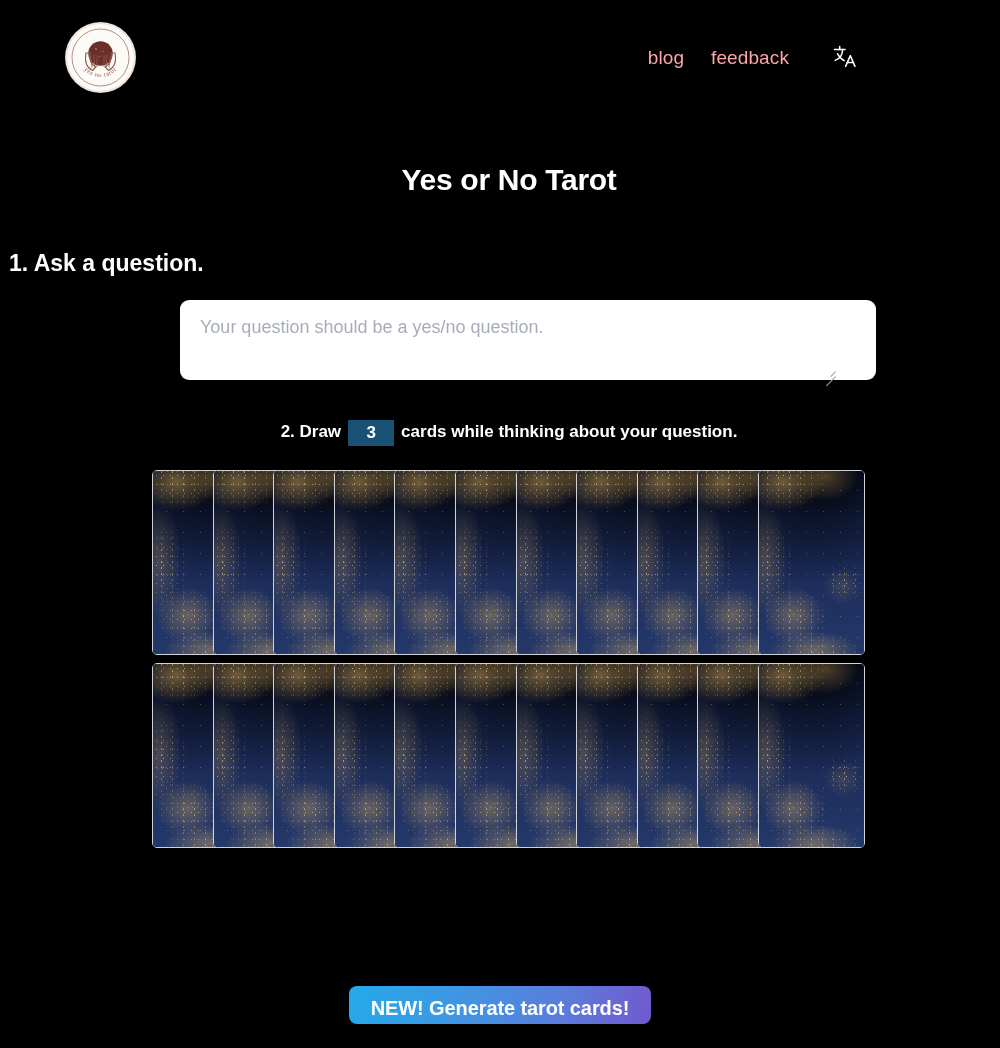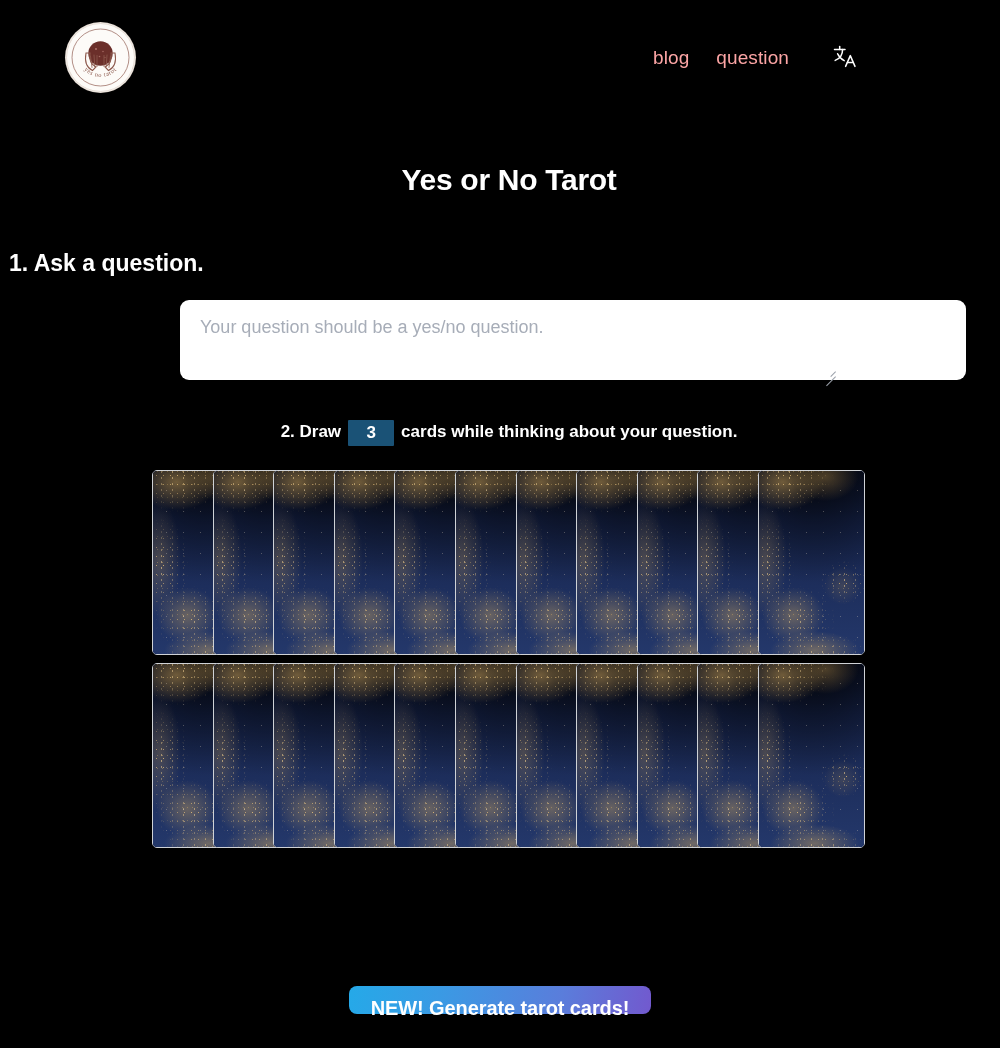--- a/index.html
+++ b/index.html
@@ -93,21 +93,21 @@
     line-height: 1.2;
   }
 
   .question-wrap {
     width: 658px;
     margin: 22px auto 0 auto;
   }
 
   .question-input {
     display: block;
-    width: 786px;
+    width: 696px;
     height: 80px;
     background: #ffffff;
     border: none;
     border-radius: 9px;
     padding: 17px 20px;
     font-family: "Liberation Sans", sans-serif;
     font-size: 18px;
     color: #222;
     resize: none;
     outline: none;
@@ -244,21 +244,21 @@
     width: 1000px;
     display: flex;
     justify-content: center;
   }
   .cta-btn {
     display: inline-block;
     border: none;
     outline: none;
     cursor: pointer;
     padding: 0 22px;
-    height: 28px;
+    height: 38px;
     line-height: 45px;
     border-radius: 8px;
     background: linear-gradient(100deg, #25a9e8 0%, #3a9ae4 30%, #5a7ddb 70%, #7259ce 100%);
     color: #ffffff;
     font-family: "Liberation Sans", sans-serif;
     font-size: 20px;
     font-weight: bold;
     letter-spacing: -0.1px;
     white-space: nowrap;
   }
@@ -283,21 +283,21 @@
       <path d="M44.5 33 L43 44.5 M41 32 L40.2 44 M38 32.5 L38 43.5" stroke="#8d5a4e" stroke-width="0.8" stroke-linecap="round" fill="none"></path>
       <path id="arcTxt" d="M16 44 A 22 22 0 0 0 53 44" fill="none"></path>
       <text font-family="Liberation Serif, serif" font-size="6.4" fill="#8d5a4e" letter-spacing="0.6">
         <textPath href="#arcTxt" startOffset="50%" text-anchor="middle">yes no tarot</textPath>
       </text>
     </svg>
   </div>
 
   <nav class="nav">
     <a class="nav-link" href="#">blog</a>
-    <a class="nav-link" href="#">question</a>
+    <a class="nav-link" href="#">feedback</a>
     <span class="lang-icon">
       <svg width="26" height="26" viewBox="0 0 26 26" xmlns="http://www.w3.org/2000/svg">
         <g stroke="#ffffff" stroke-width="1.5" fill="none" stroke-linecap="round">
           <path d="M2.5 5.5 H13"></path>
           <path d="M7.7 2.4 V5.5"></path>
           <path d="M10.6 5.5 C10.6 11.2 7.4 14.8 3.2 16.4"></path>
           <path d="M5.6 9.8 C7.2 13.4 9.6 15.4 12.2 16.6"></path>
         </g>
         <g stroke="#ffffff" stroke-width="1.5" fill="none" stroke-linecap="round" stroke-linejoin="round">
           <path d="M13.6 22.4 L18.3 11.6 L23 22.4"></path>

